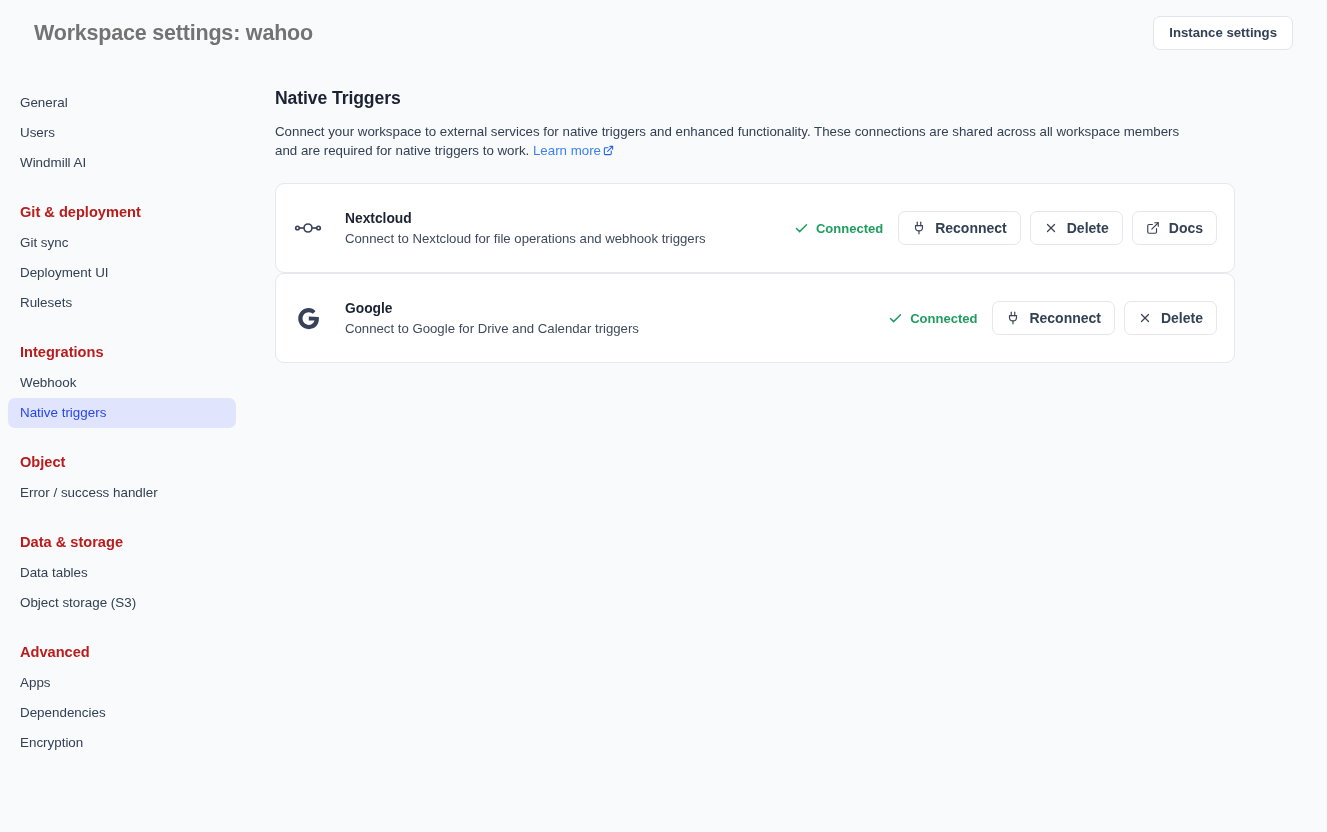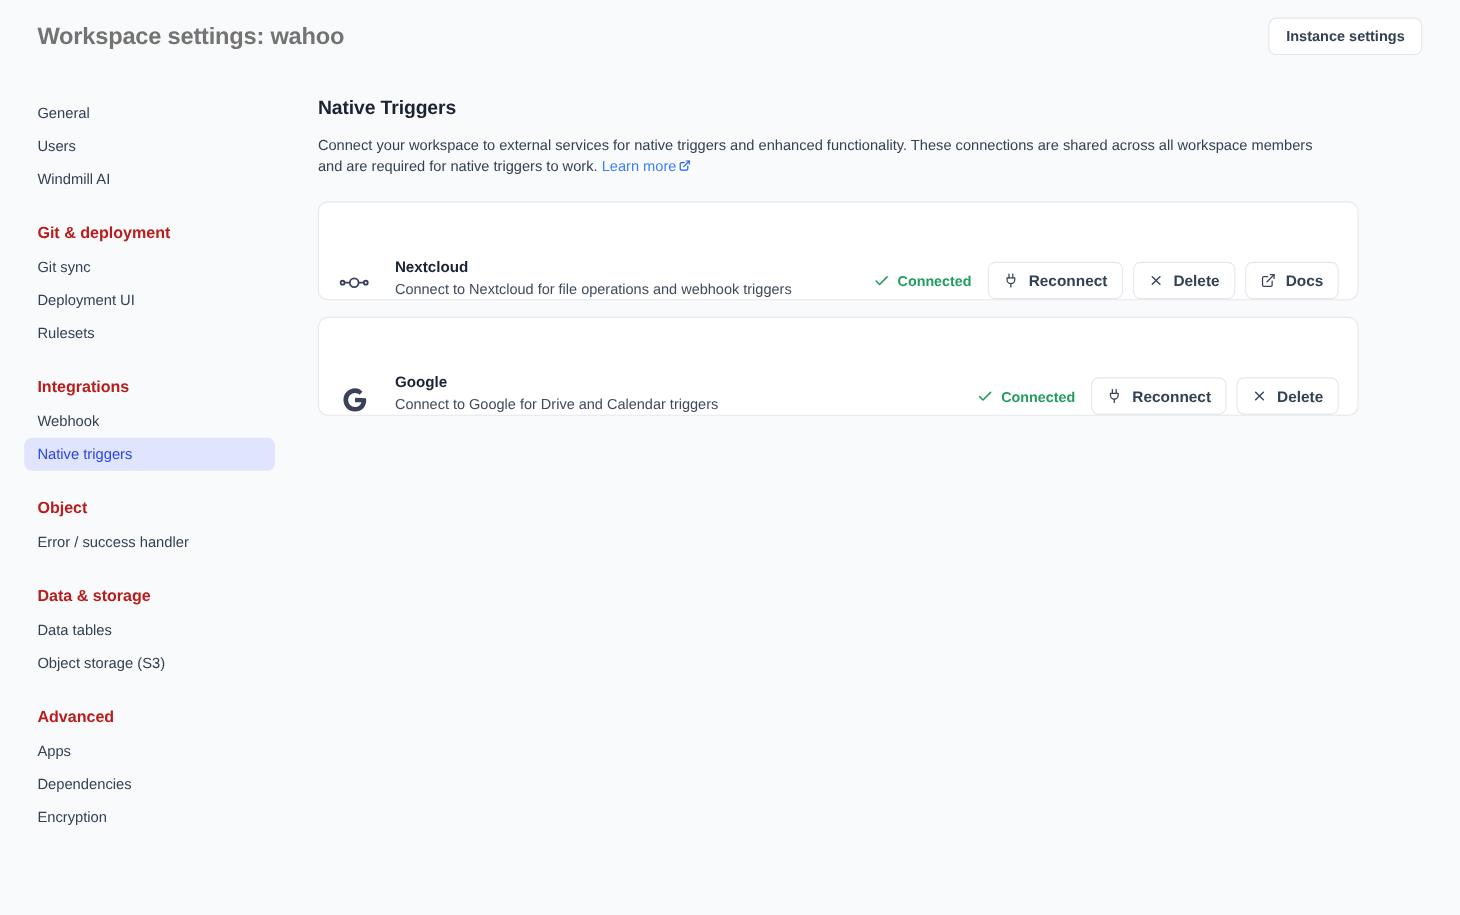--- a/index.html
+++ b/index.html
@@ -38,21 +38,21 @@
     color: #334155;
     font-family: "Liberation Sans", sans-serif;
     cursor: pointer;
     line-height: 1.2;
   }
 
   
   .layout {
     display: flex;
     align-items: flex-start;
-    padding-left: 34px;
+    padding-left: 20px;
   }
 
   
   .sidebar {
     width: 216px;
     flex: 0 0 216px;
     padding-top: 22px;
   }
   .nav-link {
     display: block;
@@ -109,22 +109,21 @@
   .learn-more .ext-ico { margin-left: 2px; vertical-align: -1px; }
 
   
   .card {
     background: #ffffff;
     border: 1px solid #e6e8ec;
     border-radius: 9px;
     padding: 0 17px;
     height: 90px;
     display: flex;
-    align-items: flex-end;
-    margin-bottom: 15px;
+    align-items: center;
   }
   .card-logo {
     width: 30px;
     flex: 0 0 30px;
     display: flex;
     align-items: center;
     justify-content: center;
     margin-right: 22px;
   }
   .card-text { flex: 1; min-width: 0; }

